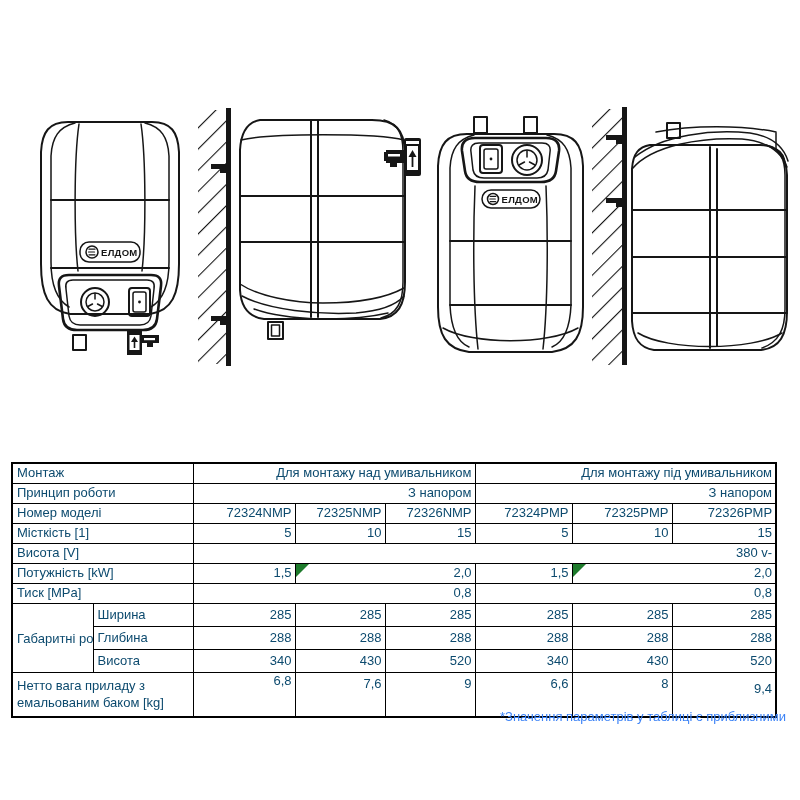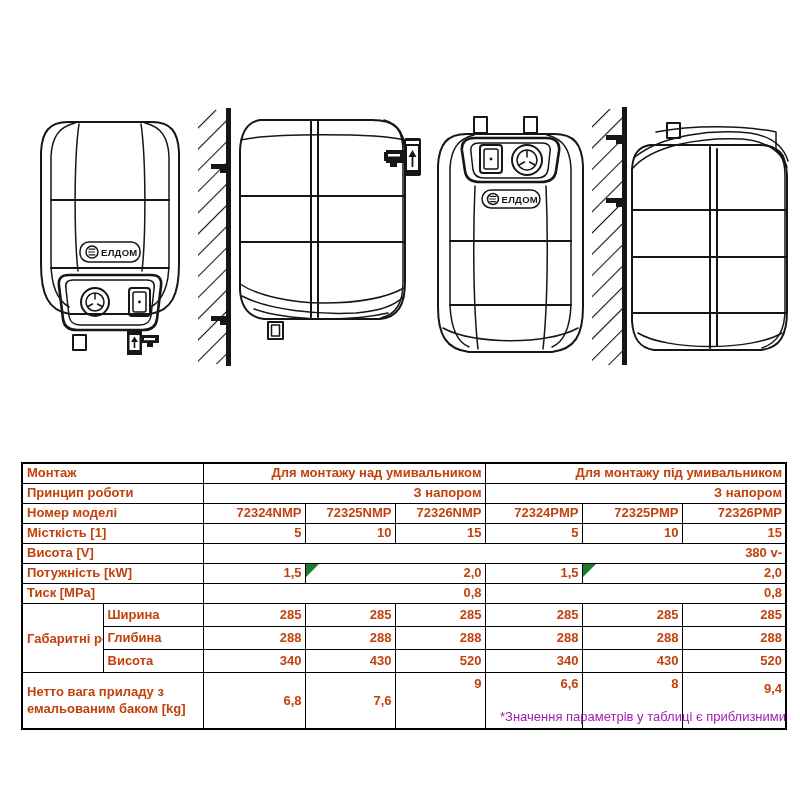--- a/index.html
+++ b/index.html
@@ -9,45 +9,44 @@
   }
   .fig{position:absolute;text-align:right;}
   .fig svg{display:block;}
   .lineart{stroke:#161616;fill:none;stroke-width:2;stroke-linecap:round;stroke-linejoin:round;}
   .thin{stroke-width:1.5;}
   .fill-ink{fill:#161616;stroke:none;}
   .logo-text{font-family:"Liberation Sans",sans-serif;font-size:9.5px;font-weight:bold;fill:#161616;letter-spacing:.3px;}
 
   
   table.spec{
-    position:absolute;left:21px;top:462px;width:765px;
+    position:absolute;left:11px;top:462px;width:765px;
     border-collapse:collapse;table-layout:fixed;
-    font-size:13px;line-height:1.25;color:#c2410c;
+    font-size:13px;line-height:1.25;color:#0c4a6e;
     border:2px solid var(--table-border,#000);
-    font-weight:bold;
   }
   table.spec td{
     border:1px solid var(--table-border,#000);
     padding:0 3px;text-align:right;vertical-align:middle;
     overflow:hidden;white-space:nowrap;
   }
   table.spec td.lbl{text-align:left;padding-left:4px;}
   table.spec td.wrap{white-space:normal;}
   tr.r20 td{height:19px;}
   tr.r23 td{height:22px;margin-left:36px;}
   tr.r36 td{height:35px;}
   td.dimlbl{vertical-align:top;line-height:23px;white-space:normal;}
   td.rel{position:relative;margin-top:8px;}
   .corner-flag{
     position:absolute;top:0;left:0;width:0;height:0;
     border-top:13px solid var(--green-marker,#1e7b2c);
     border-right:13px solid transparent;
   }
   .footnote{
-    position:absolute;right:14px;top:709px;font-size:13px;color:#a21caf;
+    position:absolute;right:14px;top:709px;font-size:13px;color:#3b82f6;
   }
 </style>
 </head>
 <body>
 
 <div class="fig" style="left:35px;top:118px;width:150px;height:237px;">
   <svg width="150" height="237" viewBox="0 0 150 237">
     <g class="lineart">
       <path d="M33,4 H117 C136,4 143,14 144,34 V146 C144,176 137,193 115,196 H35 C13,193 6,176 6,146 V34 C7,14 14,4 33,4 Z"></path>
       <path class="thin" d="M40,5 C24,9 17,19 16,38 V144 C16,168 22,182 34,189"></path>
@@ -282,22 +281,22 @@
       <td class="lbl">Висота</td>
       <td>340</td>
       <td>430</td>
       <td>520</td>
       <td>340</td>
       <td>430</td>
       <td>520</td>
     </tr>
     <tr class="r36">
       <td class="lbl wrap" colspan="2">Нетто вага приладу з емальованим баком [kg]</td>
-      <td style="vertical-align:top;padding-top:20px;">6,8</td>
-      <td style="vertical-align:top;padding-top:20px;margin-left:15px;">7,6</td>
+      <td style="vertical-align:top;padding-top:0;">6,8</td>
+      <td style="vertical-align:top;padding-top:3px;margin-left:15px;">7,6</td>
       <td style="vertical-align:top;padding-top:3px;">9</td>
       <td style="vertical-align:top;padding-top:3px;">6,6</td>
       <td style="vertical-align:top;padding-top:3px;">8</td>
       <td style="vertical-align:top;padding-top:8px;">9,4</td>
     </tr>
   </tbody>
 </table>
 
 <div class="footnote">*Значення параметрів у таблиці є приблизними</div>
 

